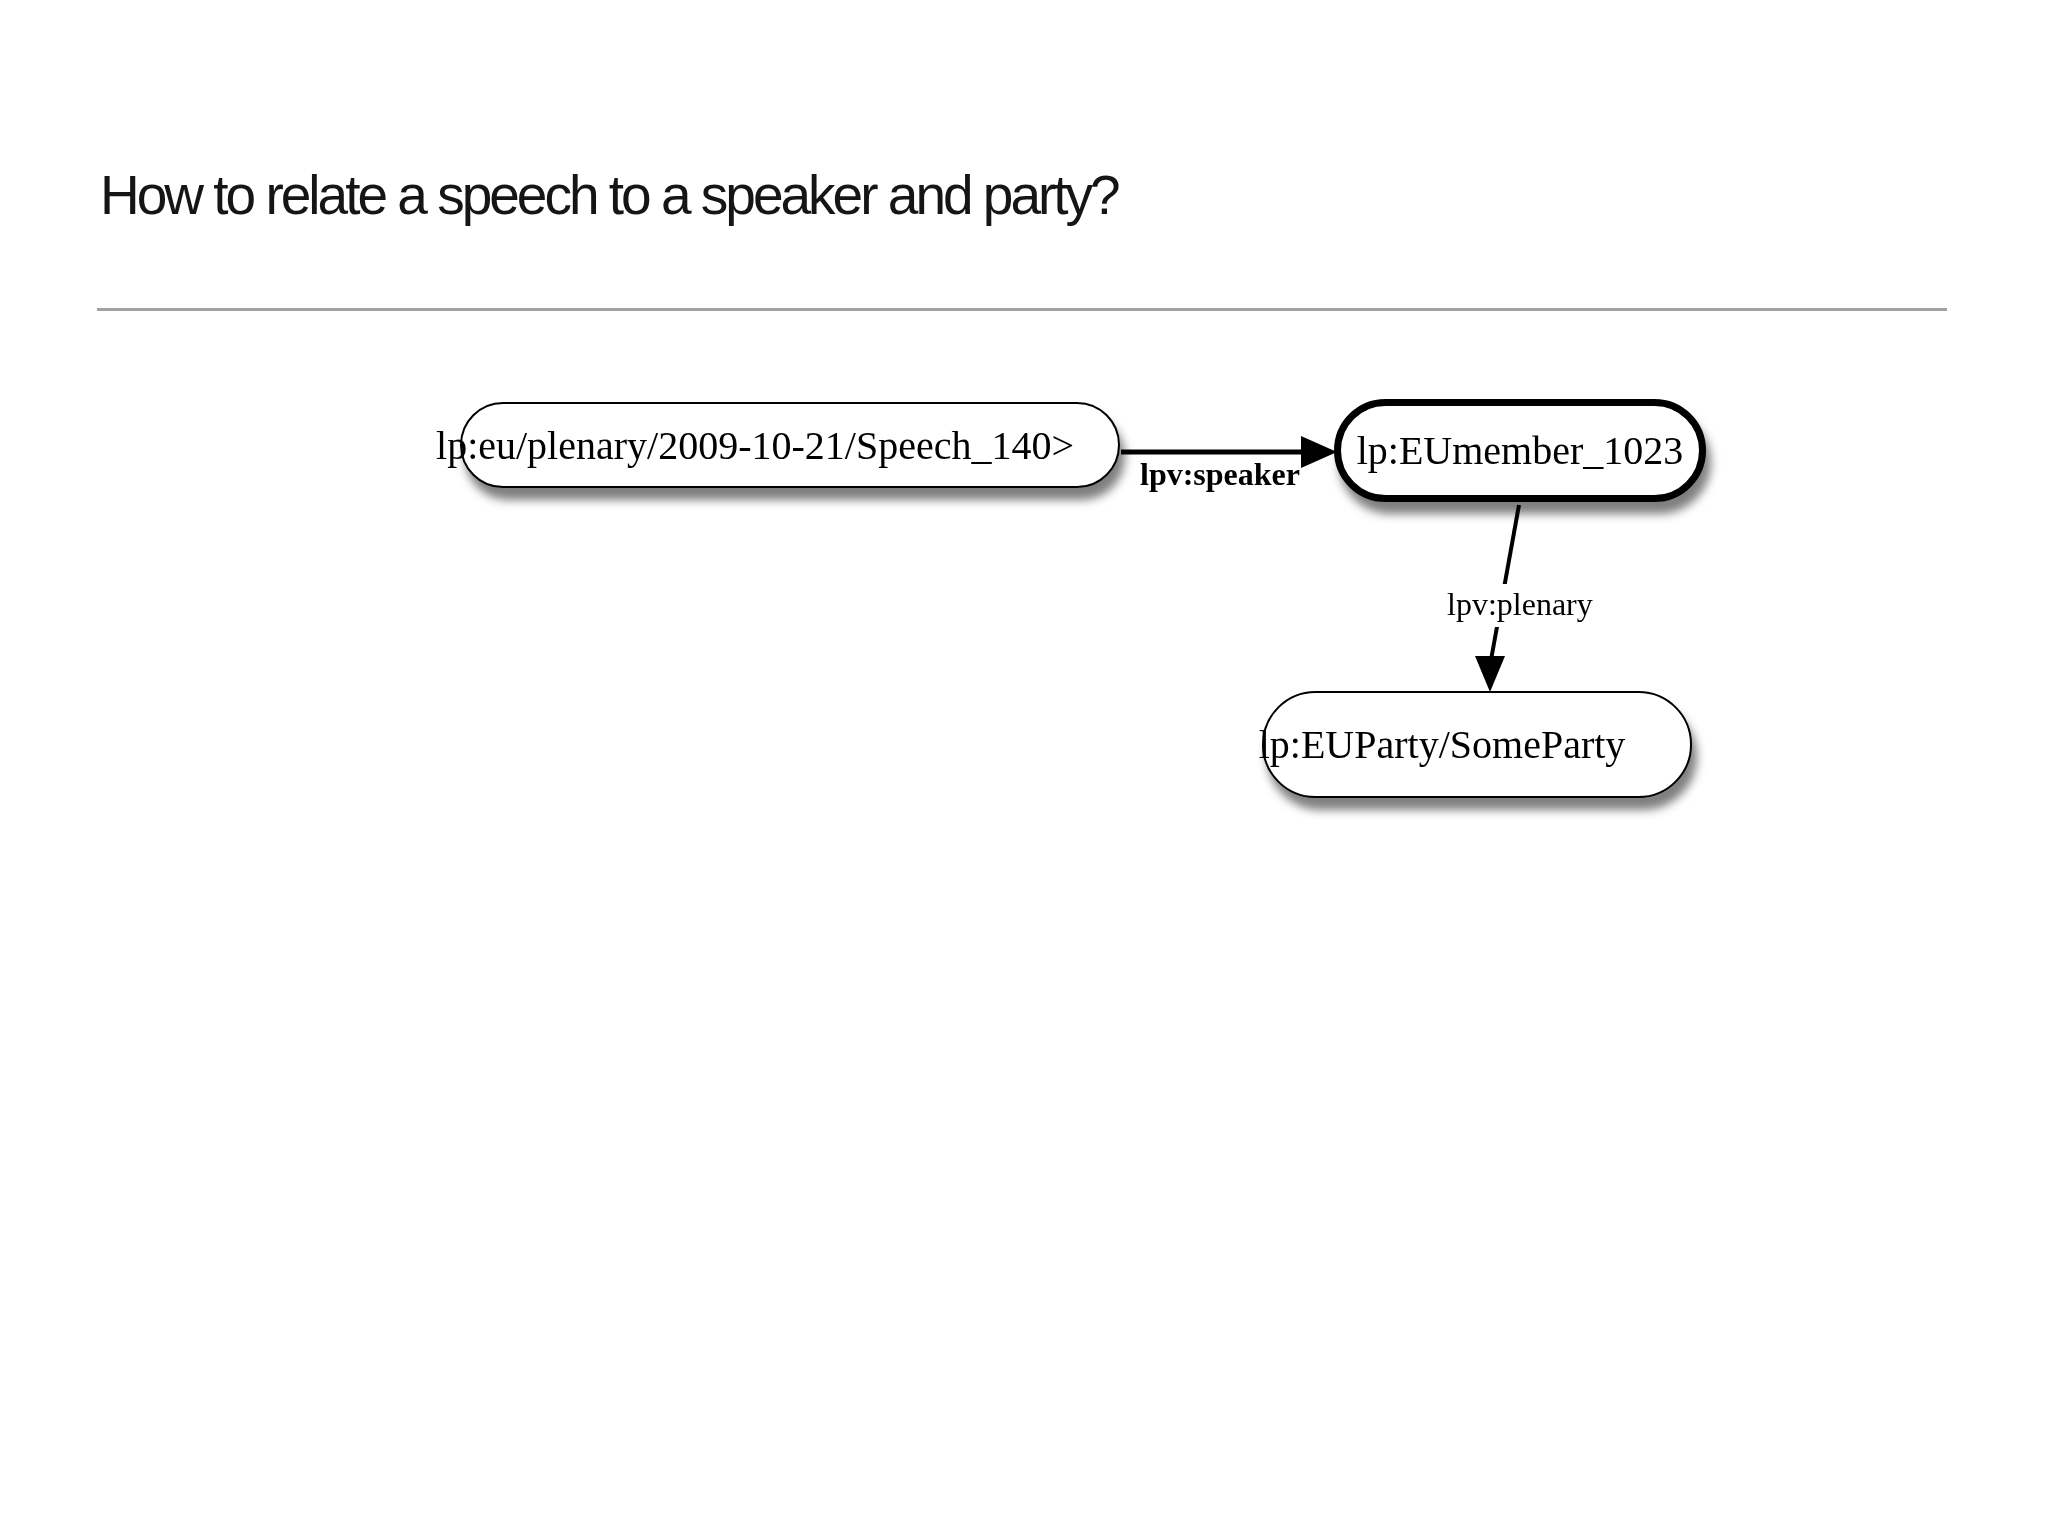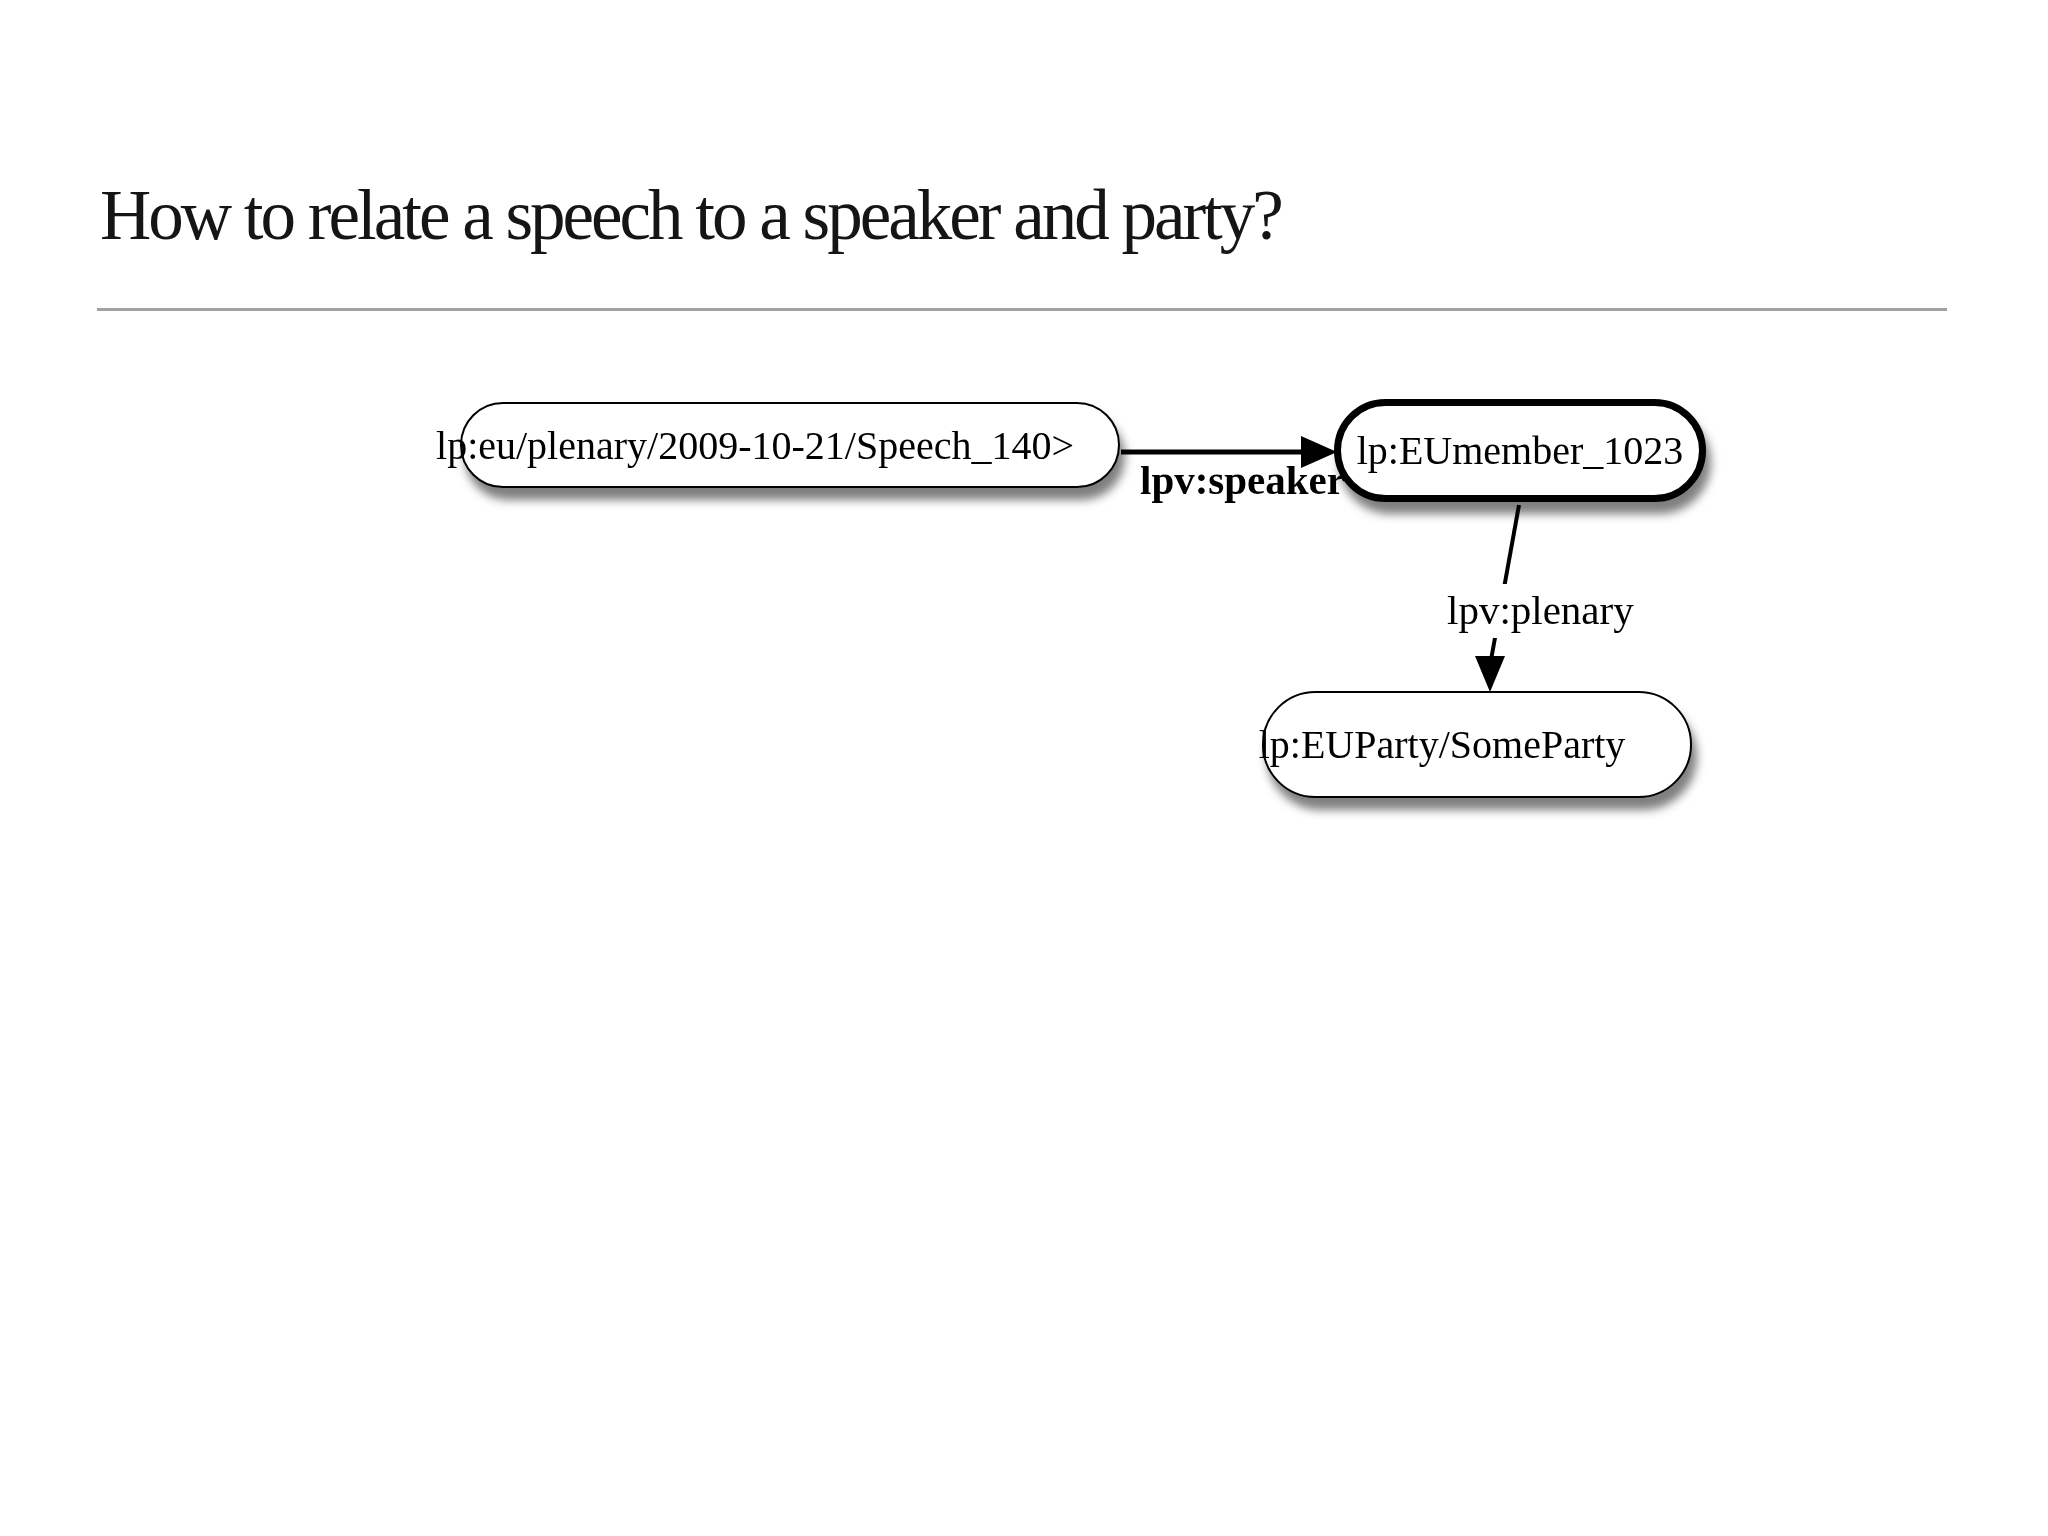--- a/index.html
+++ b/index.html
@@ -13,22 +13,22 @@
     height: 1536px;
     background: #ffffff;
     overflow: hidden;
     font-family: "Liberation Sans", sans-serif;
   }
   .slide-title {
     position: absolute;
     left: 100px;
     top: 128px;
     width: 1880px;
-    font-family: Liberation Serif, serif;
-    font-size: 71px;
+    font-family: Liberation Sans, sans-serif;
+    font-size: 55px;
     font-weight: 300;
     letter-spacing: -3px;
     color: #151515;
     line-height: 1.1;
     white-space: nowrap;
   }
   .title-divider {
     position: absolute;
     left: 97px;
     top: 308px;
@@ -76,21 +76,21 @@
   }
   .node-party {
     left: 1262px; top: 691px;
     width: 430px; height: 107px;
     padding-right: 70px;
   }
   .edge-label {
     position: absolute;
     z-index: 3;
     font-family: "Liberation Serif", "DejaVu Serif", serif;
-    font-size: 41px;
+    font-size: 32px;
     color: #000000;
     white-space: nowrap;
   }
   .label-speaker {
     left: 1140px; top: 456px;
     font-weight: bold;
   }
   .label-hasparty {
     left: 1437px; top: 584px;
     background: #ffffff;

